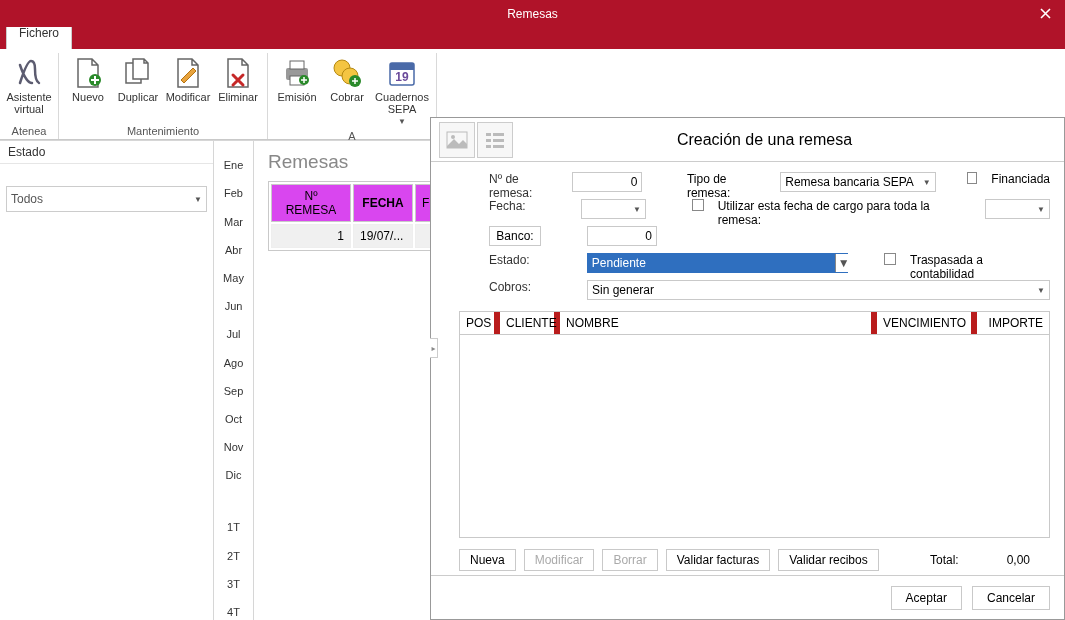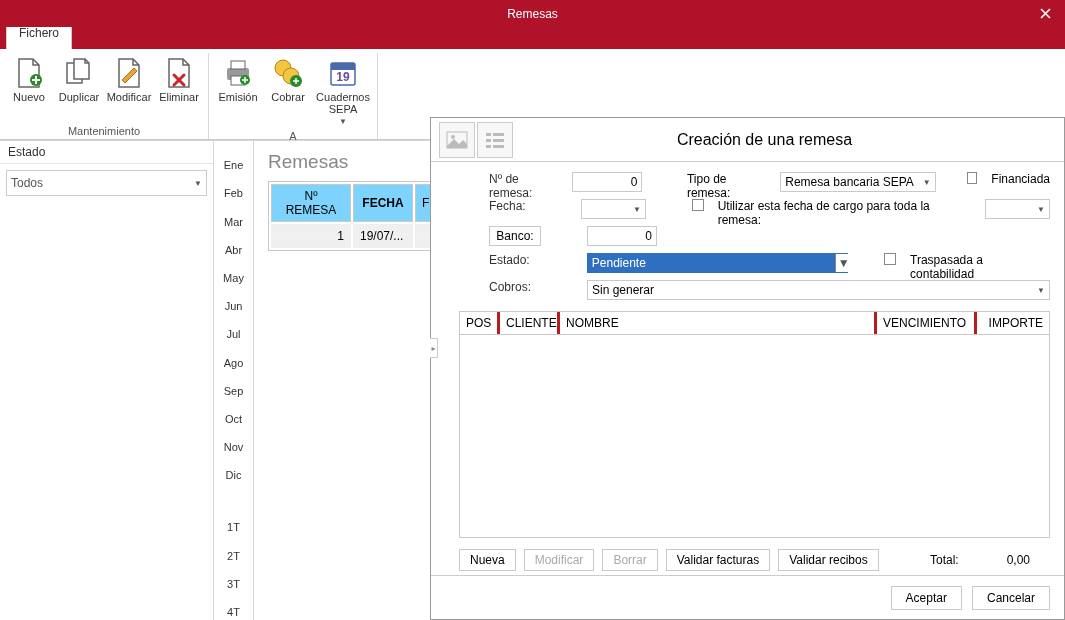--- a/index.html
+++ b/index.html
@@ -16,33 +16,33 @@
 .ribbon-group { display: flex; flex-direction: column; align-items: center; border-right: 1px solid #d9d9d9; padding: 2px 4px 0 4px; }
 .ribbon-row { display: flex; flex: 1; align-items: flex-start; }
 .ribbon-label { font-size: 11px; color: #555; padding: 2px 0; text-align: center; width: 100%; }
 .ribbon-btn { display: flex; flex-direction: column; align-items: center; justify-content: flex-start; width: 50px; padding: 2px 2px; cursor: pointer; gap: 2px; }
 .ribbon-btn .ico { width: 32px; height: 32px; display: flex; align-items: center; justify-content: center; }
 .ribbon-btn .lbl { font-size: 11px; text-align: center; line-height: 12px; color: #333; }
 .ribbon-btn .drop { font-size: 8px; color: #555; }
 
 .main { position: absolute; top: 140px; left: 0; right: 0; bottom: 0; display: flex; }
 
-.sidebar-left { width: 214px; border-right: 1px solid #d6d6d6; border-top: 1px solid #d6d6d6; display: flex; flex-direction: column; }
+.sidebar-left { width: 214px; border-right: 1px solid #d6d6d6; border-top: 1px solid #d6d6d6; display: flex; flex-direction: column; gap: 16px; }
 .panel-header { padding: 4px 8px; font-size: 12px; color: #333; border-bottom: 1px solid #e6e6e6; }
 .filter-box { padding: 6px; }
 .filter-select { width: 100%; height: 22px; border: 1px solid #ccc; padding: 12px 4px; background: #fff; cursor: pointer; display: flex; justify-content: space-between; align-items: center; color: #555; }
 
 .month-strip { width: 40px; border-right: 1px solid #d6d6d6; border-top: 1px solid #d6d6d6; display: flex; flex-direction: column; align-items: center; padding-top: 4px; }
 .month-strip div { font-size: 11px; color: #333; height: 22px; display: flex; align-items: center; cursor: pointer; margin-top: 12px; }
 .month-strip .gap { height: 16px; }
 
 .content { flex: 1; border-top: 1px solid #d6d6d6; padding: 10px 14px; position: relative; }
 .content-title { font-size: 19px; color: #888; font-weight: normal; margin-bottom: 8px; }
 .remesa-table { border: 1px solid #c9c9c9; }
-.remesa-table th { border: 1px solid #c9c9c9; padding: 4px 6px; font-weight: normal; font-size: 12px; background: #7dd3fc; }
+.remesa-table th { border: 1px solid #c9c9c9; padding: 4px 6px; font-weight: normal; font-size: 12px; background: #d946ef; }
 .remesa-table th.sorted { font-weight: bold; }
 .remesa-table td { border: 1px solid #eee; padding: 4px 6px; background: #f0f0f0; }
 
 .dialog { position: absolute; top: 117px; left: 430px; width: 635px; height: 503px; background: #fff; border: 1px solid #999; display: flex; flex-direction: column; }
 .dialog-toolbar { height: 44px; border-bottom: 1px solid #ccc; display: flex; align-items: center; padding-left: 8px; gap: 2px; }
 .dialog-toolbar .tb { width: 36px; height: 36px; border: 1px solid #ccc; background: #f7f7f7; display:flex; align-items:center; justify-content:center; }
 .dialog-title { flex: 1; text-align: center; font-size: 16px; margin-right: 50px; }
 
 .dialog-body { flex: 1; padding: 10px 14px 4px 28px; display: flex; flex-direction: column; gap: 5px; }
 .form-row { display: flex; gap: 14px; height: 22px; margin-left: 30px; }
@@ -51,21 +51,21 @@
 .dd { height: 20px; border: 1px solid #c9c9c9; display: flex; align-items: center; justify-content: space-between; padding: 0 4px; cursor: pointer; background: #fff; }
 .dd .arrow { font-size: 8px; color: #555; }
 .dd.sel { background: #2f6fbf; color: #fff; border-color: #2f6fbf; }
 .dd.sel .arrow-box { width: 16px; height: 18px; border-left: 1px solid #888; background:#fff; color:#555; display:flex; align-items:center; justify-content:center; margin-right:-4px;}
 .bank-btn { height: 20px; border: 1px solid #c9c9c9; padding: 0 6px; background: #fff; cursor: pointer; }
 .chk { width: 12px; height: 12px; border: 1px solid #888; background: #fff; }
 .chk-lbl { font-size: 12px; }
 
 .grid { flex: 1; border: 1px solid #c9c9c9; margin-top: 4px; display: flex; flex-direction: column; overflow: hidden; }
 .grid-head { display: flex; border-bottom: 1px solid #c9c9c9; }
-.grid-head div { padding: 4px 6px; border-right: 3px solid #b91c1c; font-size: 12px; }
+.grid-head div { padding: 4px 6px; border-right: 6px solid #b91c1c; font-size: 12px; }
 .grid-head div:last-child { border-right: none; }
 .grid-body { flex: 1; background: #fff; }
 
 .action-row { display: flex; align-items: center; gap: 8px; padding: 6px 0 0 0; }
 .action-row .btn { height: 22px; border: 1px solid #c9c9c9; background: #fff; padding: 0 10px; cursor: pointer; font-size: 12px; }
 .action-row .btn.disabled { color: #aaa; }
 .action-row .total-lbl { margin-left: auto; font-size: 12px; margin-right: 40px;}
 .action-row .total-val { font-size: 12px; margin-right: 20px;}
 
 .dialog-footer { height: 44px; border-top: 1px solid #ccc; display: flex; align-items: center; justify-content: flex-end; gap: 10px; padding-right: 14px; }
@@ -85,20 +85,34 @@
         <path d="M1 1 L10 10 M10 1 L1 10" stroke="#fff" stroke-width="1.6"></path>
       </svg>
   </div>
 </div>
 
 <div class="tabstrip">
   <div class="tab">Fichero</div>
 </div>
 
 <div class="ribbon">
+  <div class="ribbon-group">
+    <div class="ribbon-row">
+      <div class="ribbon-btn">
+        <span class="ico">
+            <svg width="32" height="32" viewBox="0 0 32 32">
+              <path d="M7 26 Q14 4 18 4 Q22 4 22 12 Q22 24 26 26 M7 8 Q13 26 19 26" stroke="#5c5c70" stroke-width="2.5" fill="none" stroke-linecap="round"></path>
+            </svg>
+          </span>
+        <span class="lbl" style="white-space:pre-line">Asistente
+virtual</span>
+      </div>
+    </div>
+    <div class="ribbon-label">Atenea</div>
+  </div>
 
   <div class="ribbon-group">
     <div class="ribbon-row">
       <div class="ribbon-btn">
         <span class="ico">
             <svg width="28" height="32" viewBox="0 0 28 32">
               <path d="M4 2 H18 L24 8 V30 H4 Z M18 2 V8 H24" fill="none" stroke="#666" stroke-width="1.5"></path>
               <circle cx="21" cy="23" r="6" fill="#2a8a2a"></circle>
               <path d="M21 19 V27 M17 23 H25" stroke="#fff" stroke-width="2"></path>
             </svg>

